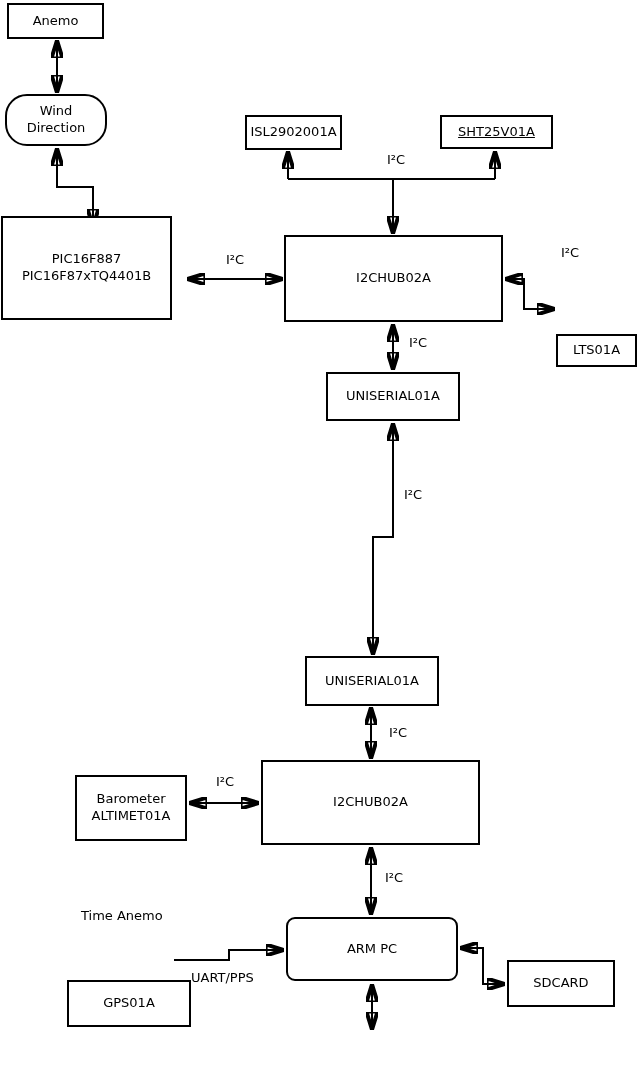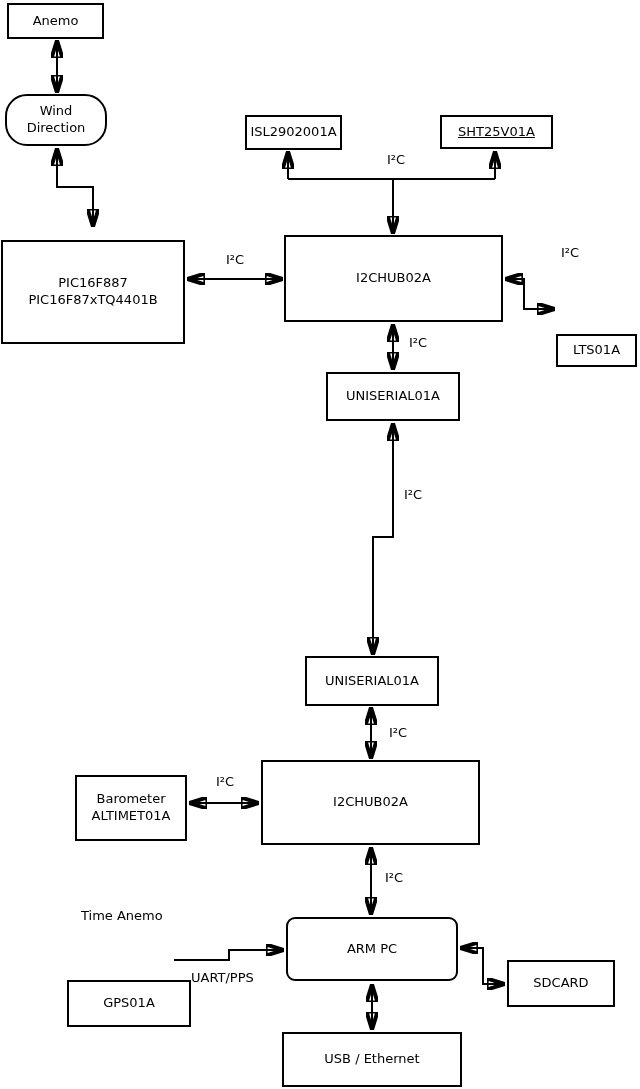--- a/index.html
+++ b/index.html
@@ -83,21 +83,21 @@
 
   <div class="node" style="left:7px; top:3px; width:97px; height:36px;">
     <span>Anemo</span>
   </div>
 
   <div class="node" style="left:5px; top:94px; width:102px; height:52px;border-radius:22px;">
     <span>Wind</span>
     <span>Direction</span>
   </div>
 
-  <div class="node" style="left:1px; top:240px; width:184px; height:104px;">
+  <div class="node" style="left:1px; top:216px; width:171px; height:104px;">
     <span>PIC16F887</span>
     <span>PIC16F87xTQ4401B</span>
   </div>
 
   <div class="node" style="left:233px; top:115px; width:97px; height:35px;margin-left:12px;">
     <span>ISL2902001A</span>
   </div>
 
   <div class="node" style="left:440px; top:115px; width:113px; height:34px;text-decoration:underline;">
     <span>SHT25V01A</span>
@@ -133,23 +133,20 @@
   </div>
 
   <div class="node" style="left:286px; top:917px; width:172px; height:64px;border-radius:9px;">
     <span>ARM PC</span>
   </div>
 
   <div class="node" style="left:507px; top:960px; width:108px; height:47px;">
     <span>SDCARD</span>
   </div>
 
-  <div class="node" style="left:282px; top:1032px; width:180px; height:55px;">
-    <span>USB / Ethernet</span>
-  </div>
 
   <div class="edge-label" style="left:387px; top:152px;">I²C</div>
   <div class="edge-label" style="left:226px; top:252px;">I²C</div>
   <div class="edge-label" style="left:561px; top:245px;">I²C</div>
   <div class="edge-label" style="left:409px; top:335px;">I²C</div>
   <div class="edge-label" style="left:404px; top:487px;">I²C</div>
   <div class="edge-label" style="left:389px; top:725px;">I²C</div>
   <div class="edge-label" style="left:216px; top:774px;">I²C</div>
   <div class="edge-label" style="left:385px; top:870px;">I²C</div>
 

